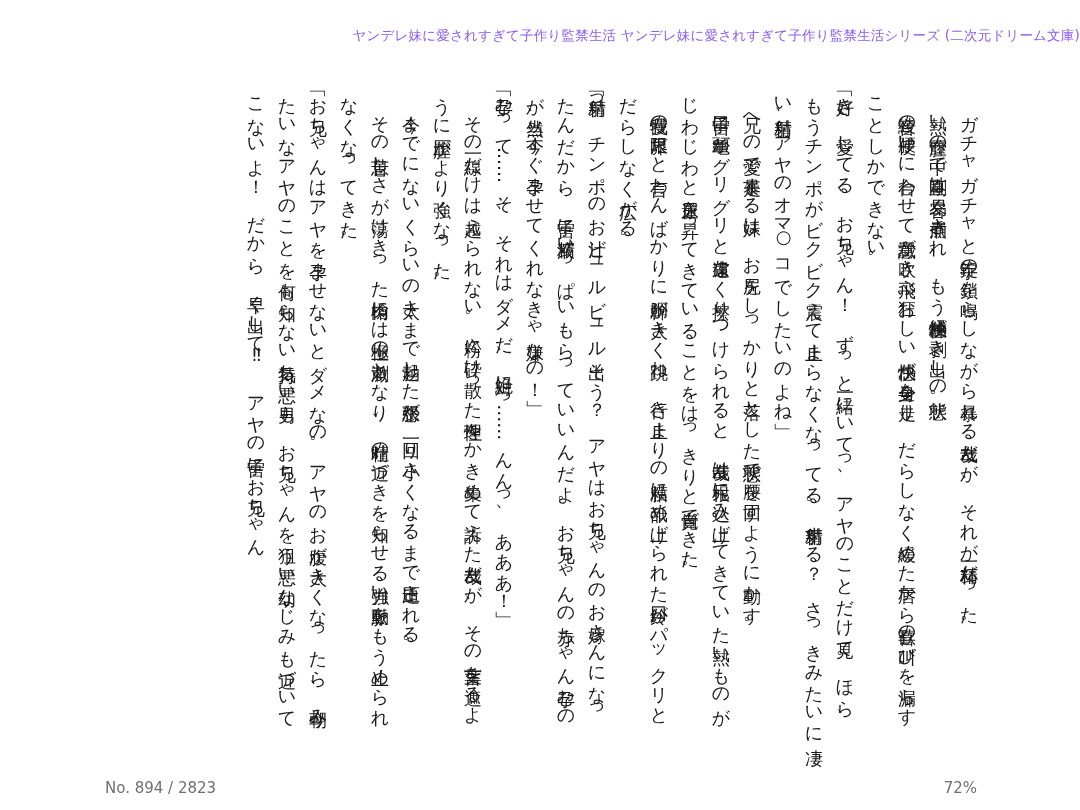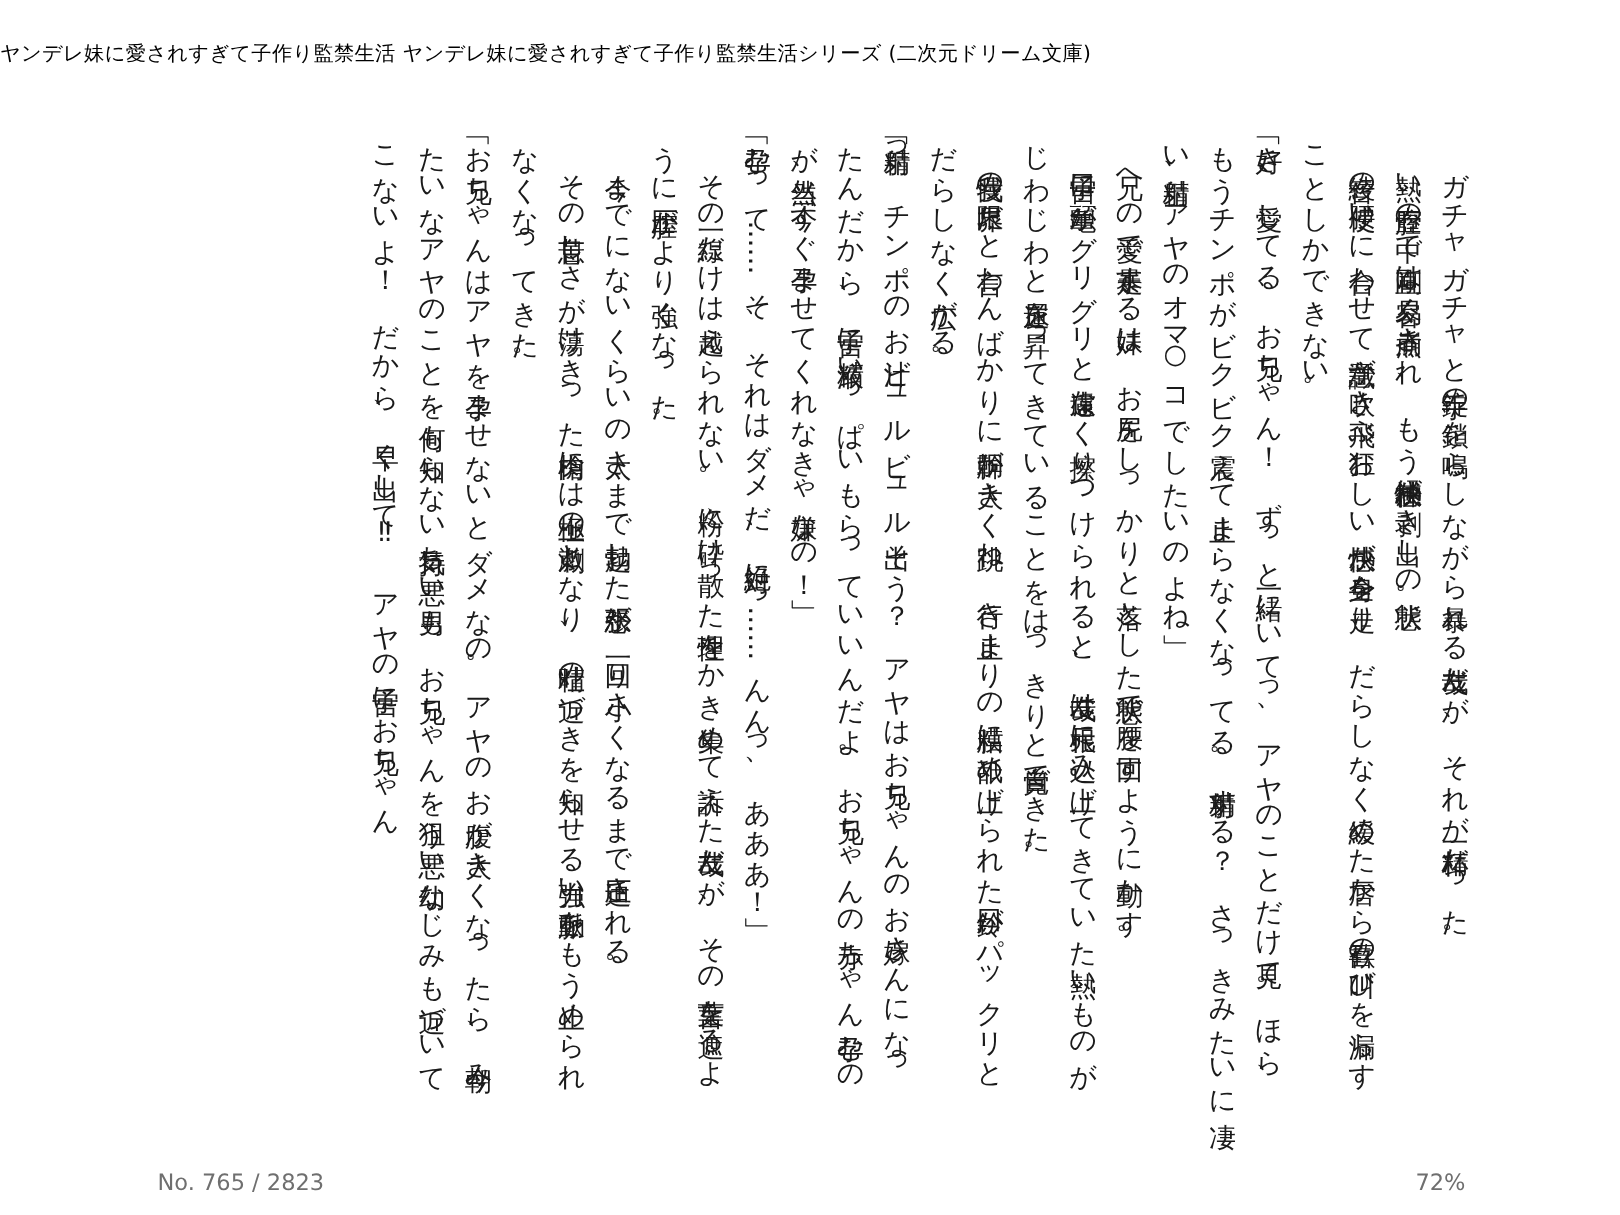--- a/index.html
+++ b/index.html
@@ -16,24 +16,24 @@
     width: 1080px;
     height: 810px;
     background: #ffffff;
   }
   
   .header-title {
     position: absolute;
     top: 27px;
     left: 0;
     right: 0;
-    text-align: left;
+    text-align: right;
     font-size: 13.5px;
     letter-spacing: 0.2px;
-    color: #000000;
+    color: #8b5cf6;
     white-space: nowrap;
   }
   
   .text-area {
     position: absolute;
     top: 85px;
     right: 95px;
     width: 880px;
     height: 650px;
   }
@@ -90,17 +90,17 @@
         <p class="para dialogue">「射精っ、チンポのお汁ビュルビュル出そう？　アヤはお兄ちゃんのお嫁さんになったんだから、子宮に精液いっぱいもらっていいんだよ。お兄ちゃんの赤ちゃん孕むのが当然、今すぐ孕ませてくれなきゃ嫌なの！」</p>
         <p class="para dialogue">「孕むって……そ、それはダメだ、絶対にっ……んんっ、あああ！」</p>
         <p class="para">その一線だけは越えられない。粉々に砕け散った理性をかき集めて訴えた友哉だが、その言葉を遮るように膣圧がより強くなった。</p>
         <p class="para">今までにないくらいの太さまで勃起した怒張が、一回り小さくなるまで圧迫される。</p>
         <p class="para">その息苦しさが蕩けきった肉槍には極上の刺激となり、吐精の近づきを知らせる力強い脈動をもう止められなくなってきた。</p>
         <p class="para dialogue">「お兄ちゃんはアヤを孕ませないとダメなの。アヤのお腹が大きくなったら、今朝みたいなアヤのことを何も知らない気持ち悪い男も、お兄ちゃんを狙う悪い幼なじみも近づいてこないよ！　だから、早く出して‼　アヤの子宮にお兄ちゃん</p>
       </div>
   </main>
 
   <footer class="footer">
-    <span>No. 765 / 2823</span>
+    <span>No. 894 / 2823</span>
     <span>72%</span>
   </footer>
 
 </div>
 
 </body></html>

